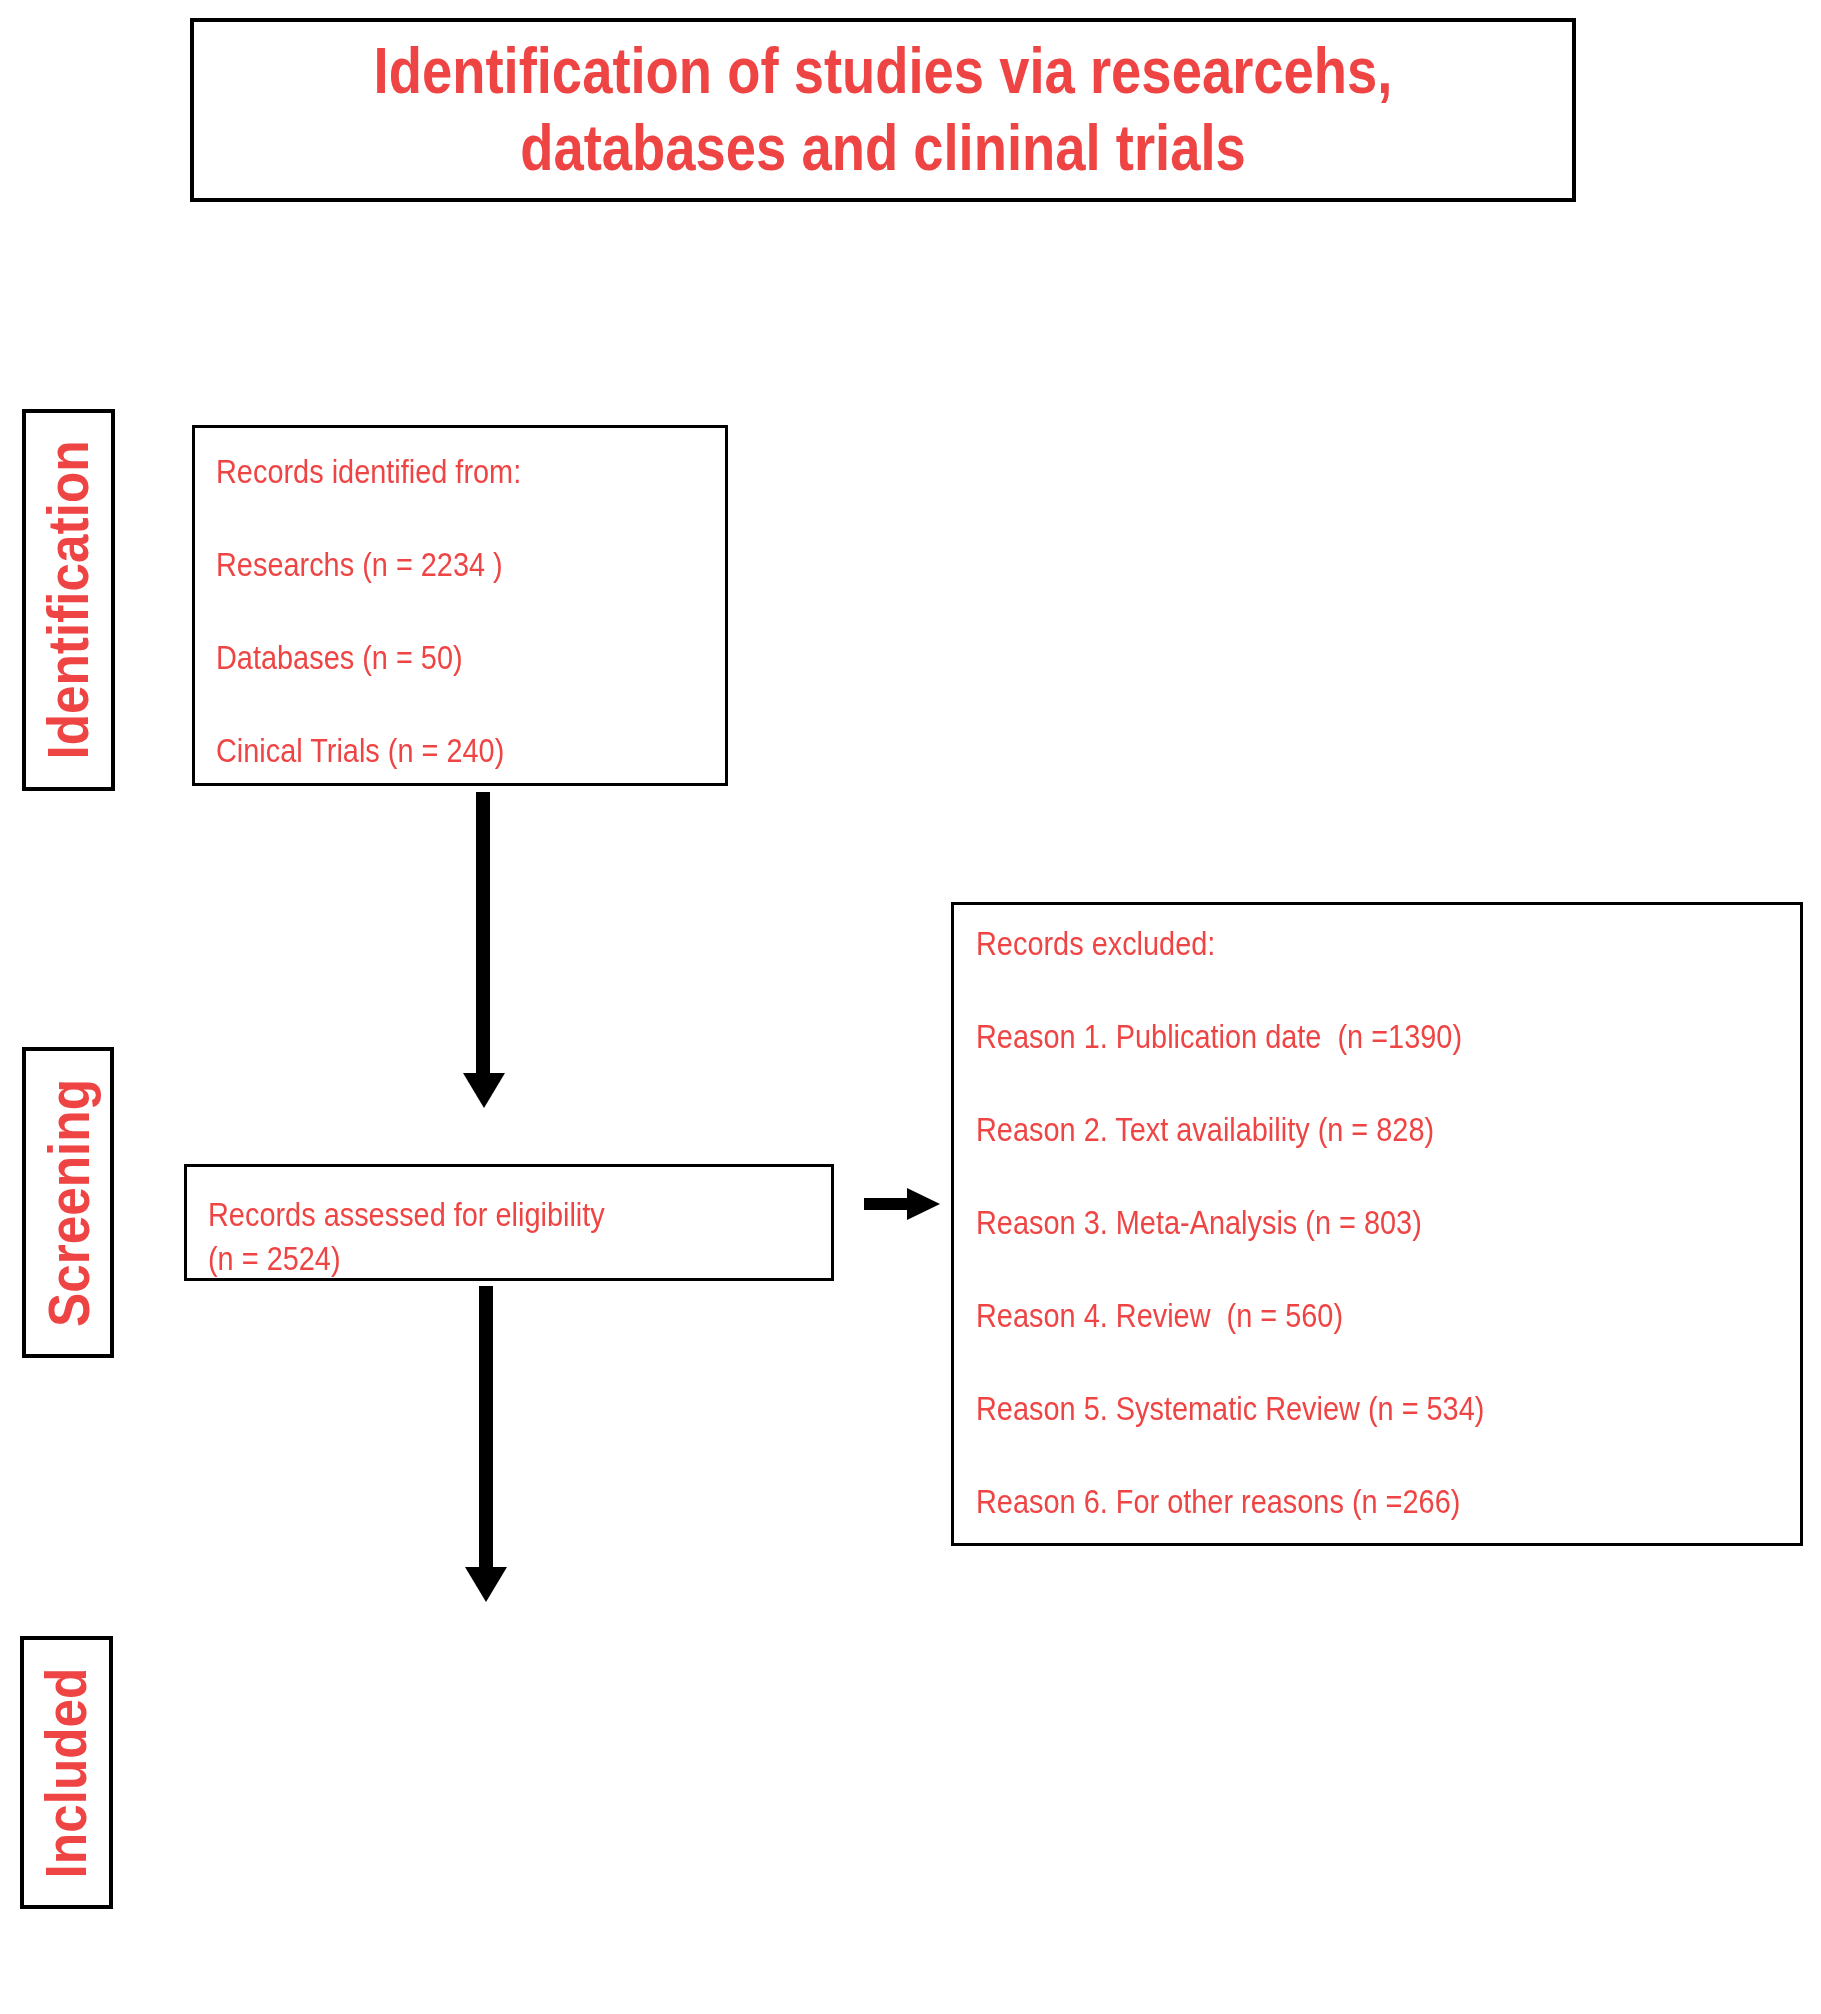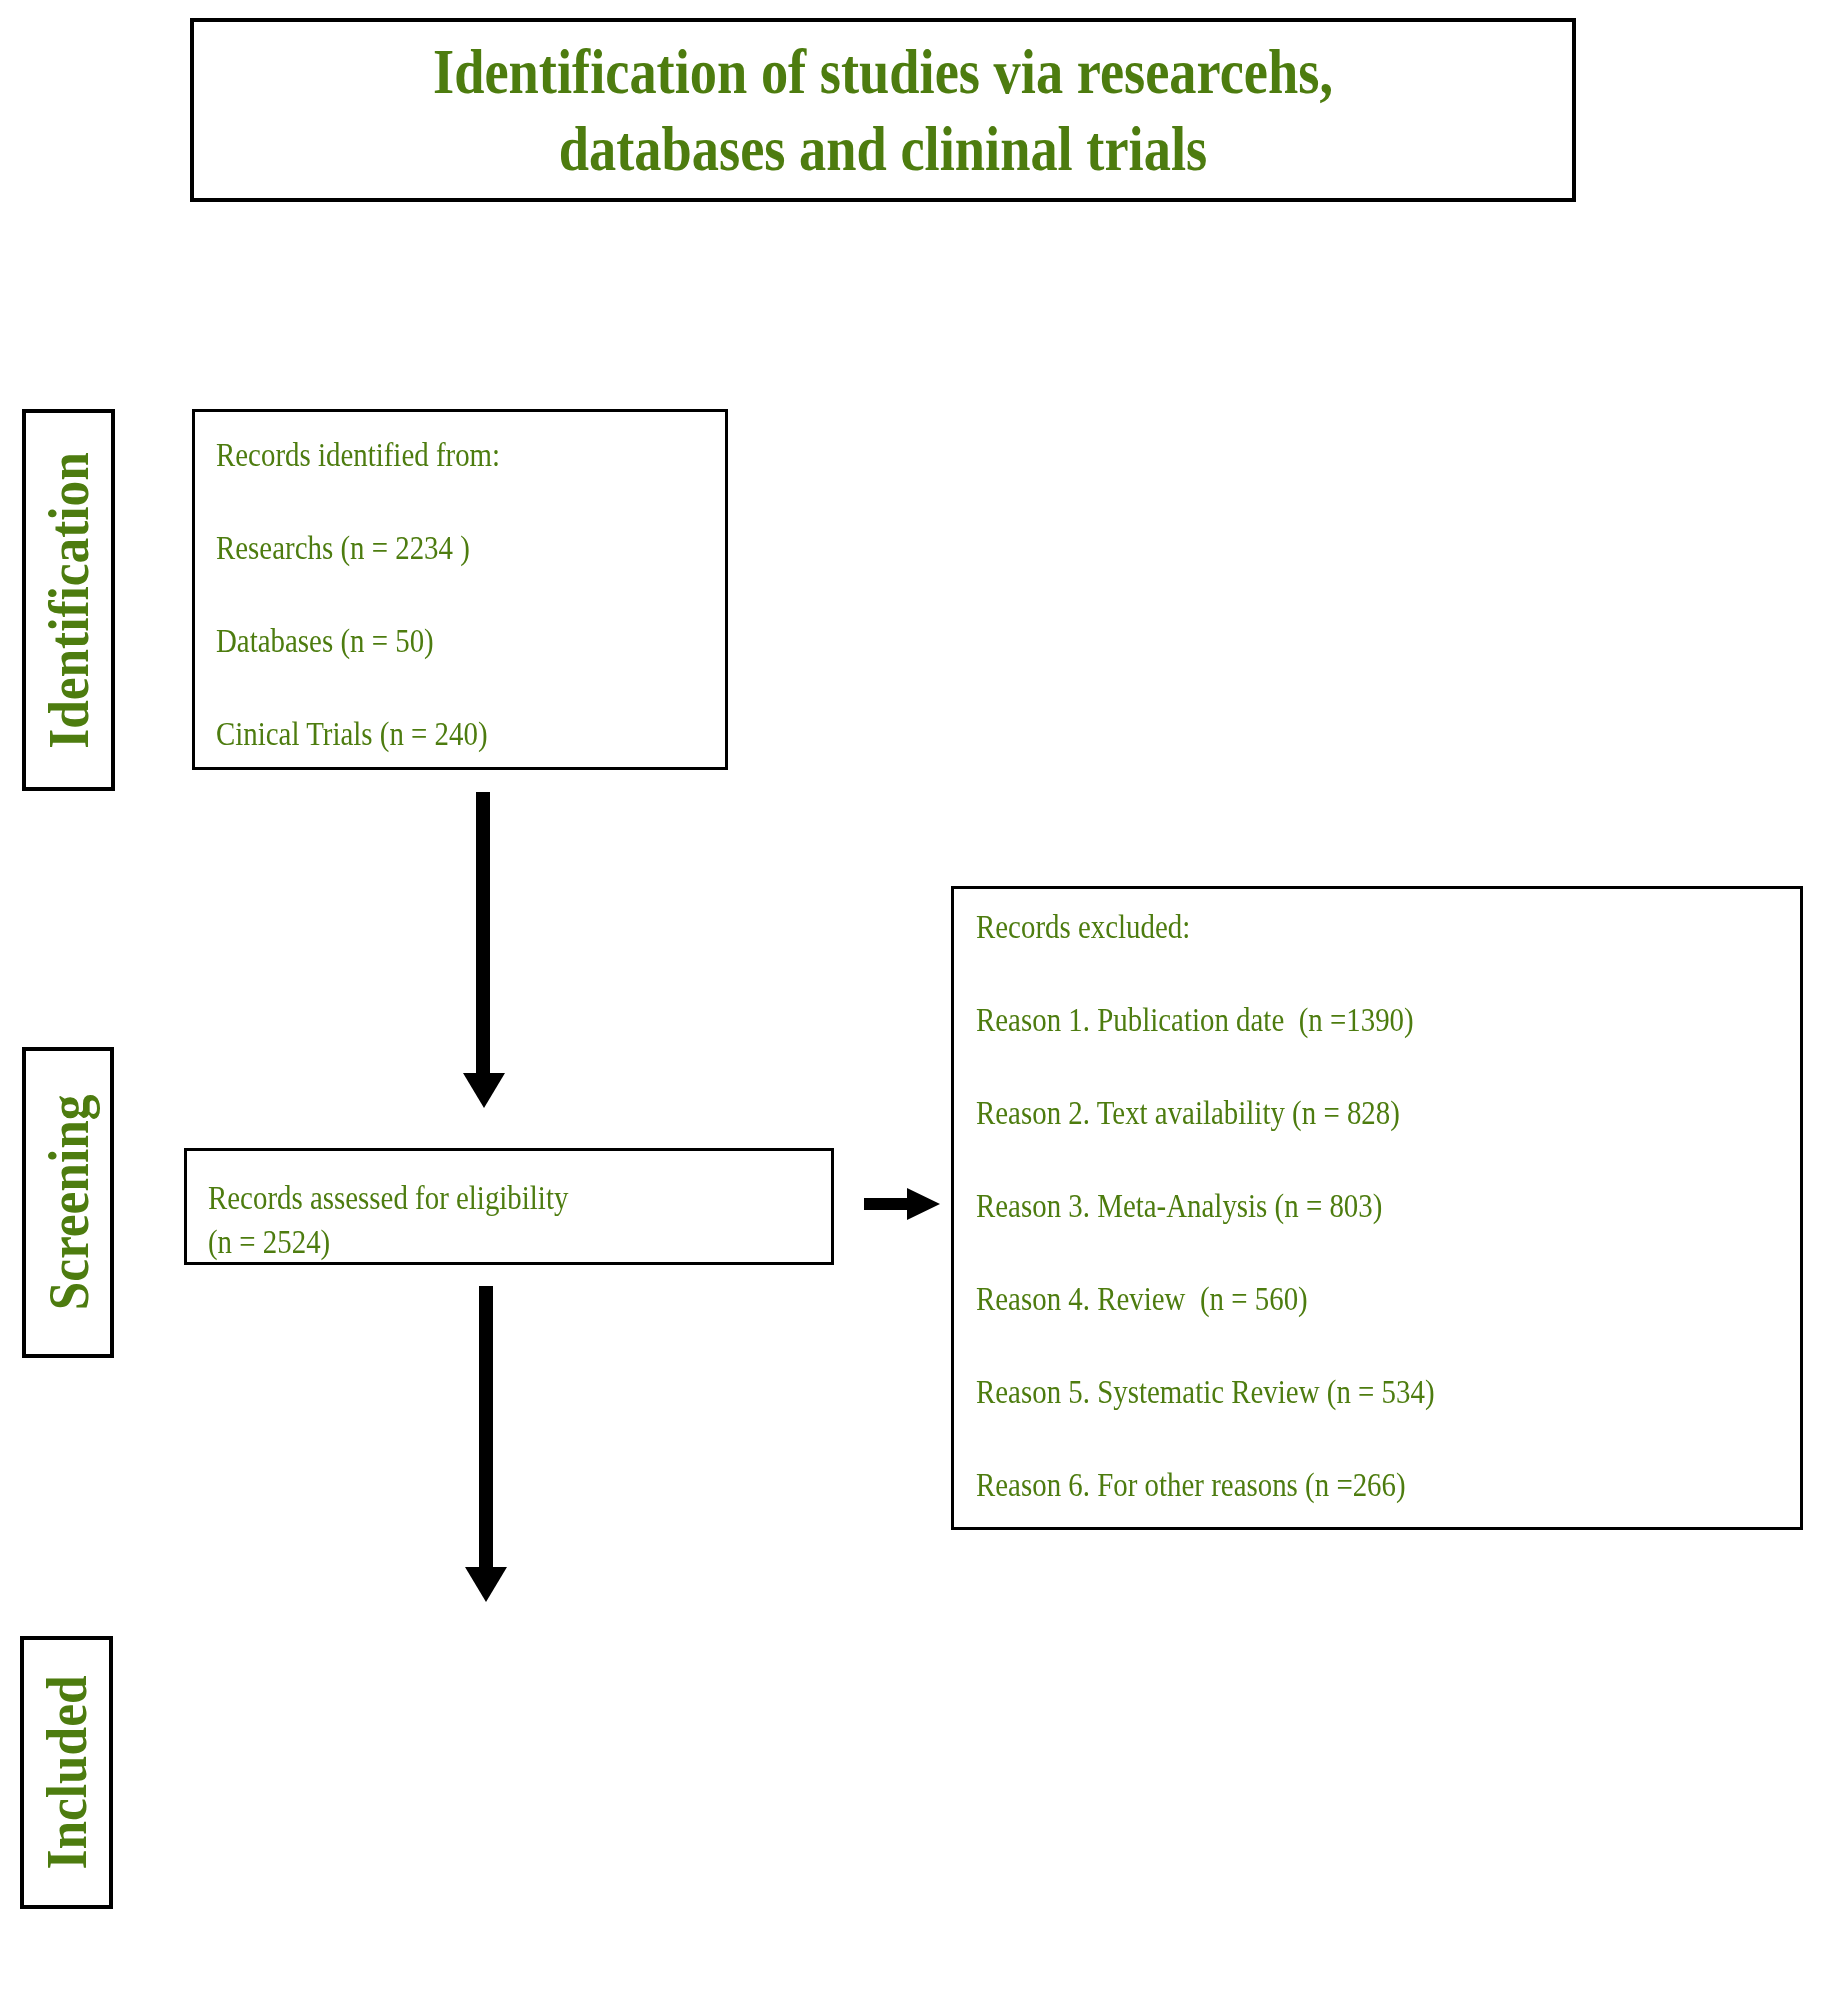--- a/index.html
+++ b/index.html
@@ -5,22 +5,22 @@
   html, body {
     margin: 0;
     padding: 0;
     background: #ffffff;
   }
   .canvas {
     position: relative;
     width: 1620px;
     height: 2014px;
     background: #ffffff;
-    font-family: Liberation Serif, serif;
-    color: #4d7c0f;
+    font-family: Liberation Sans, sans-serif;
+    color: #ef4444;
   }
 
   
   .title-box {
     position: absolute;
     left: 190px; top: 17.6px;
     width: 1386px; height: 184px;
     border: 4px solid #000000;
     box-sizing: border-box;
     display: flex;
@@ -57,20 +57,21 @@
     transform: rotate(-90deg) scaleX(0.9);
     transform-origin: 50% 50%;
   }
 
   
   .content-box {
     position: absolute;
     border: 3.2px solid #000000;
     box-sizing: border-box;
     background: #ffffff;
+    margin-top: 16px;
   }
   .box-identified { left: 192px;  top: 409px;  width: 536px;  height: 361px; padding: 21px 0 0 21px; }
   .box-assessed   { left: 184px;  top: 1148px; width: 650px;  height: 117px; padding: 25px 0 0 21px; }
   .box-excluded   { left: 951px; top: 886px; width: 852px; height: 644px; padding: 16px 0 0 22.3px; }
   .box-included   { left: 186px;  top: 1646px; width: 547px;  height: 366px; padding: 12.8px 0 0 21px; }
 
   .pline {
     margin: 0 0 49px 0;
     font-size: 34px;
     line-height: 44px;

